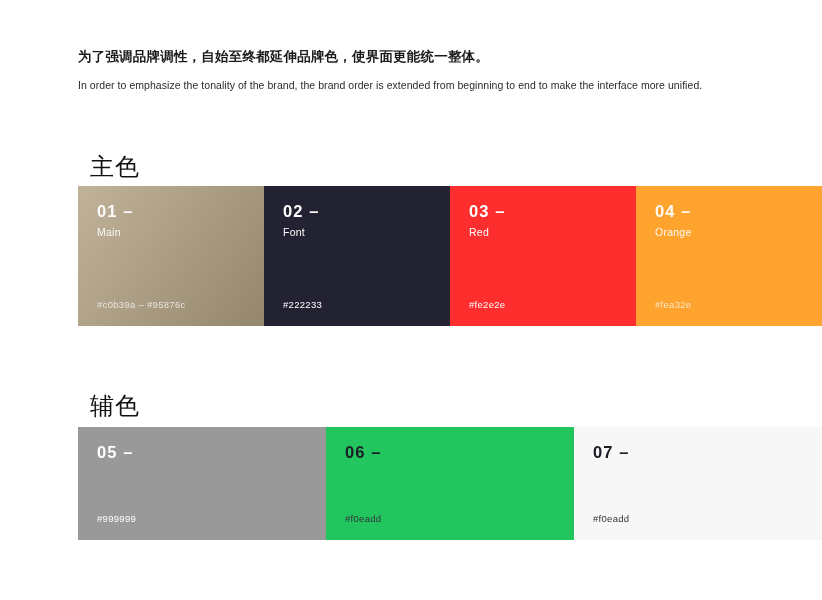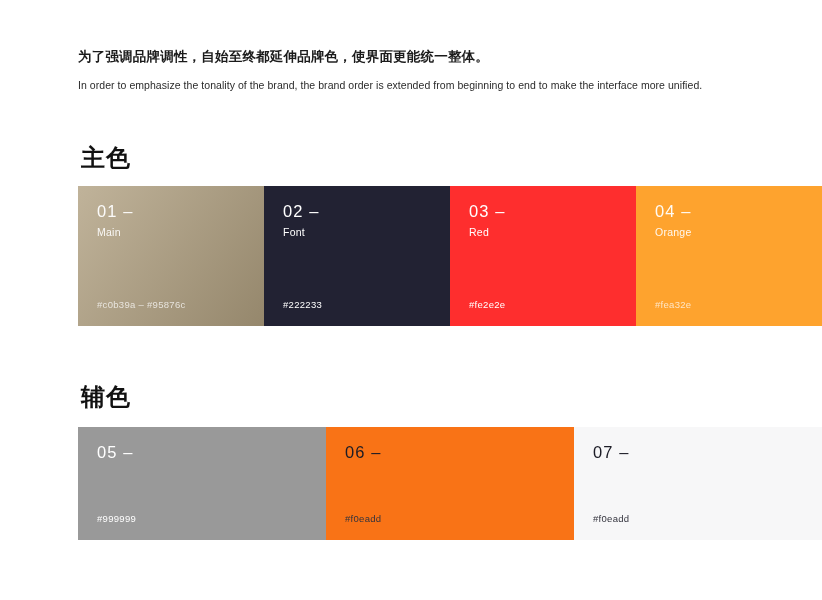--- a/index.html
+++ b/index.html
@@ -47,25 +47,25 @@
     margin: 0;
     letter-spacing: 0.05px;
     white-space: nowrap;
   }
 
   
   .section-title {
     position: absolute;
     left: 78px;
     font-size: 24px;
-    font-weight: 700;
+    font-weight: 400;
     color: #111111;
     letter-spacing: 1px;
     line-height: 1;
-    margin: 3px;
+    margin: 12px;
   }
   .section-title.main-title   { top: 143px; }
   .section-title.aux-title    { top: 382px; }
 
   
   .swatch-row {
     position: absolute;
     display: flex;
     left: 78px;
   }
@@ -90,21 +90,21 @@
   .row-primary .swatch { width: 186px; }
   .row-secondary .swatch-05 { width: 248px; }
   .row-secondary .swatch-06 { width: 248px; }
   .row-secondary .swatch-07 { width: 248px; padding-left: 12px; }
 
   .swatch-index {
     position: absolute;
     left: 19px;
     top: 17px;
     font-size: 16.5px;
-    font-weight: 400;
+    font-weight: 700;
     letter-spacing: 1.1px;
     line-height: 1;
     white-space: nowrap;
     text-align: center;
   }
   .row-secondary .swatch-index {
     top: 17px;
   }
   .swatch-name {
     position: absolute;
@@ -181,21 +181,21 @@
 
   <h2 class="section-title aux-title">辅色</h2>
 
   <div class="swatch-row row-secondary">
 
     <div class="swatch swatch-05 tone-light-strong" style="background: rgb(153, 153, 153);">
       <span class="swatch-index">05 –</span>
       <span class="swatch-hex">#999999</span>
     </div>
 
-    <div class="swatch swatch-06 tone-dark" style="background: #f97316;">
+    <div class="swatch swatch-06 tone-dark" style="background: #22c55e;">
       <span class="swatch-index">06 –</span>
       <span class="swatch-hex">#f0eadd</span>
     </div>
 
     <div class="swatch swatch-07 tone-dark" style="background: rgb(247, 247, 248);">
       <span class="swatch-index">07 –</span>
       <span class="swatch-hex">#f0eadd</span>
     </div>
 
   </div>

